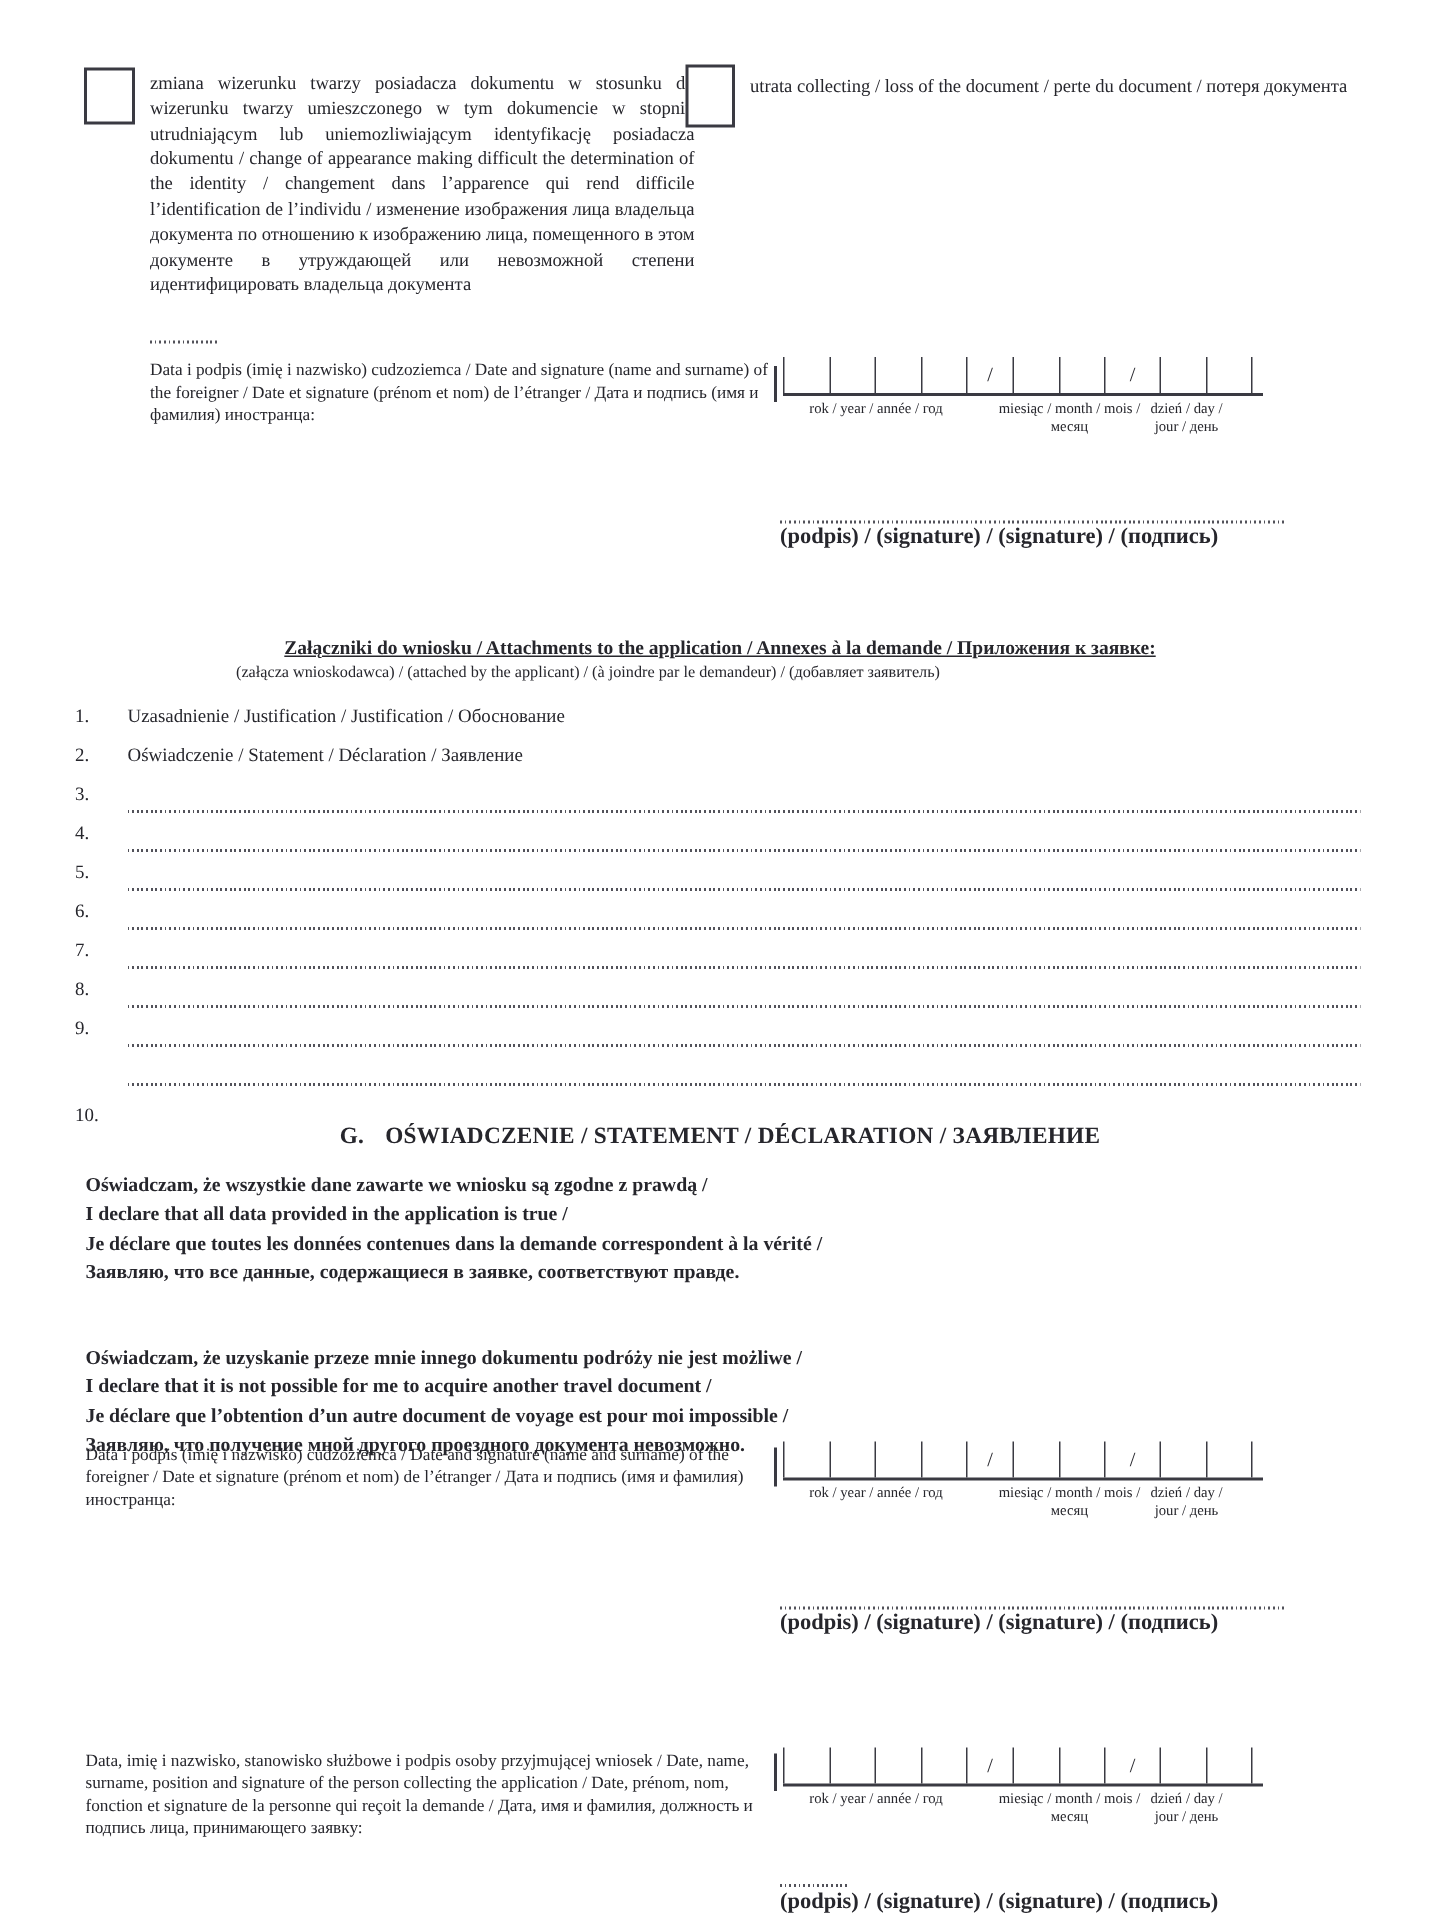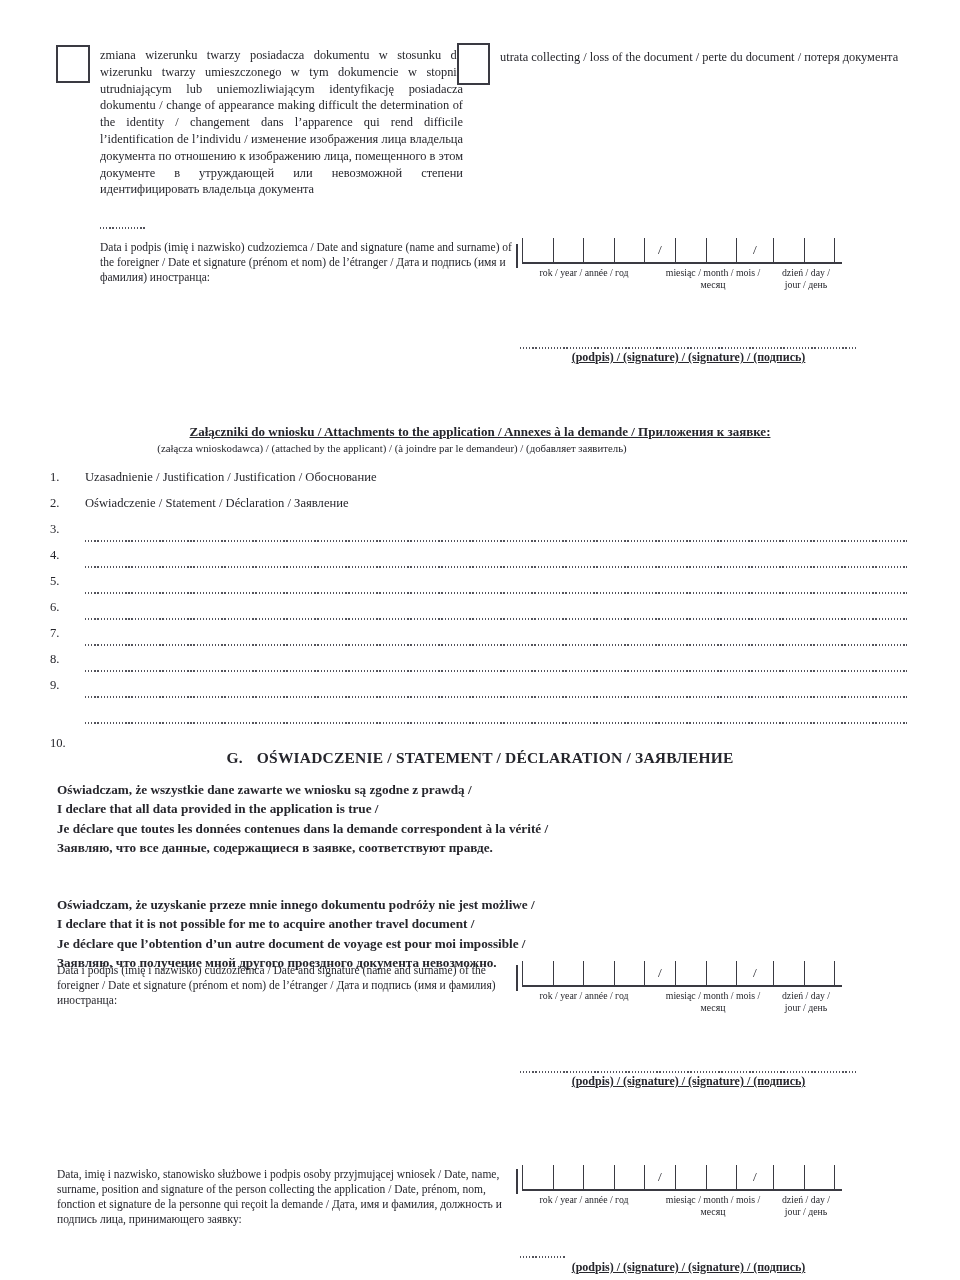--- a/index.html
+++ b/index.html
@@ -12,34 +12,34 @@
   }
   .just{ text-align:justify; }
   .checkbox{ position:absolute; border:2.2px solid var(--line); background:#fff; }
   .para{ position:absolute; font-size:12.4px; line-height:16.8px; }
   .slabel{ position:absolute; font-size:11.5px; line-height:14.9px; }
   .dotline{
     position:absolute; height:2px;
     background-image:repeating-linear-gradient(90deg,var(--dot) 0,var(--dot) 1.2px,transparent 1.2px,transparent 3.1px);
   }
   .tickmark{ position:absolute; width:2.2px; background:var(--line); }
-  .caption{ position:absolute; text-align:center; font-weight:bold; font-size:12px;text-decoration:underline; }
+  .caption{ position:absolute; text-align:left; font-weight:bold; font-size:15px; }
 
   
   .datefield{ position:absolute; width:320px; }
   .comb{ display:flex; height:26px; border-bottom:2px solid var(--line); }
   .cgroup{ display:flex; border-right:1.7px solid var(--line); }
   .cell{ width:30.5px; border-left:1.7px solid var(--line); }
   .slash{ width:30px; text-align:center; font-size:13.5px; line-height:24px; color:var(--ink); }
   .slash.s2{ width:36px; }
   .comb-labels{ position:relative; height:32px; font-size:9.8px; line-height:11.5px; }
   .clabel{ position:absolute; text-align:center; top:3px; }
   .clabel.year{ left:0; width:124px; }
   .clabel.month{ left:126px; width:130px; }
-  .clabel.day{ left:229px; width:110px; }
+  .clabel.day{ left:214px; width:110px; }
 
   
   .att-head{ position:absolute; left:0; width:960px; text-align:center; font-weight:bold; font-size:13px; text-decoration:underline; }
   .att-sub{ position:absolute; left:0; width:784px; text-align:center; font-size:10.8px; }
   .att-num{ position:absolute; left:50px; width:34px; font-size:12.6px; }
   .att-label{ position:absolute; left:85px; font-size:12.6px; }
 
   
   .g-head{ position:absolute; left:0; width:960px; text-align:center; font-weight:bold; font-size:15.5px; letter-spacing:.2px; }
   .g-head .gp{ margin-right:14px; }

